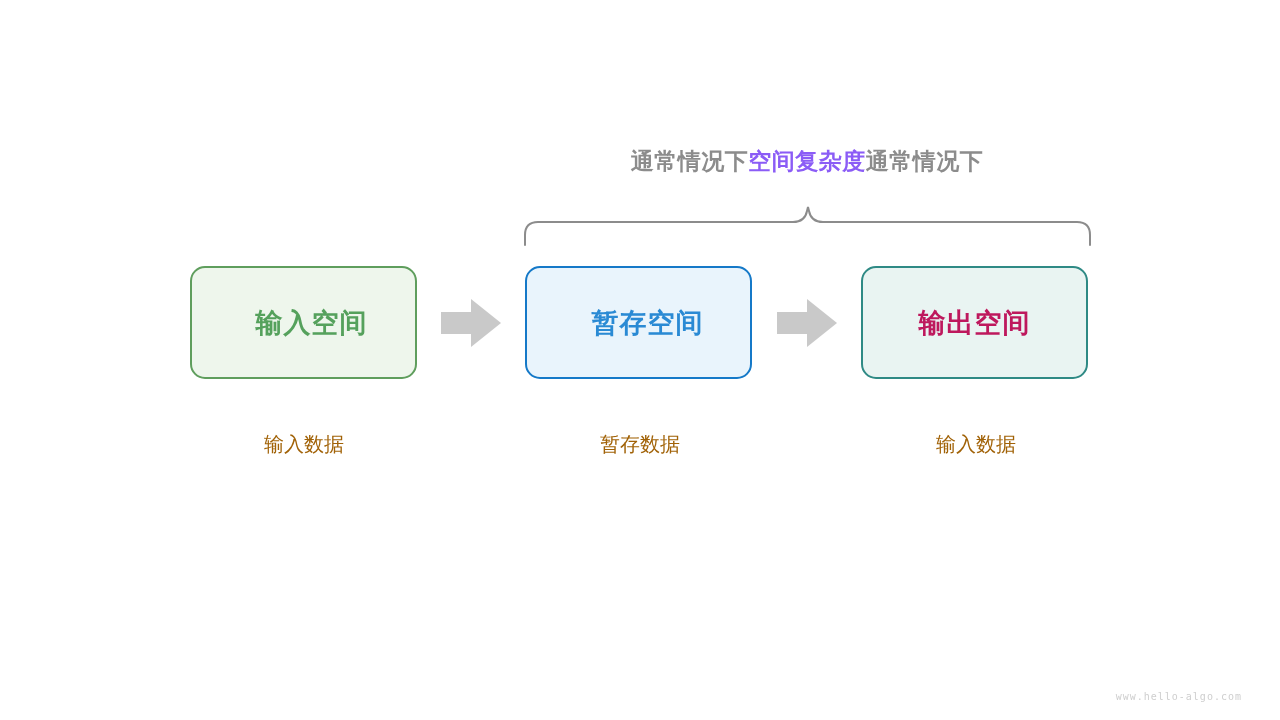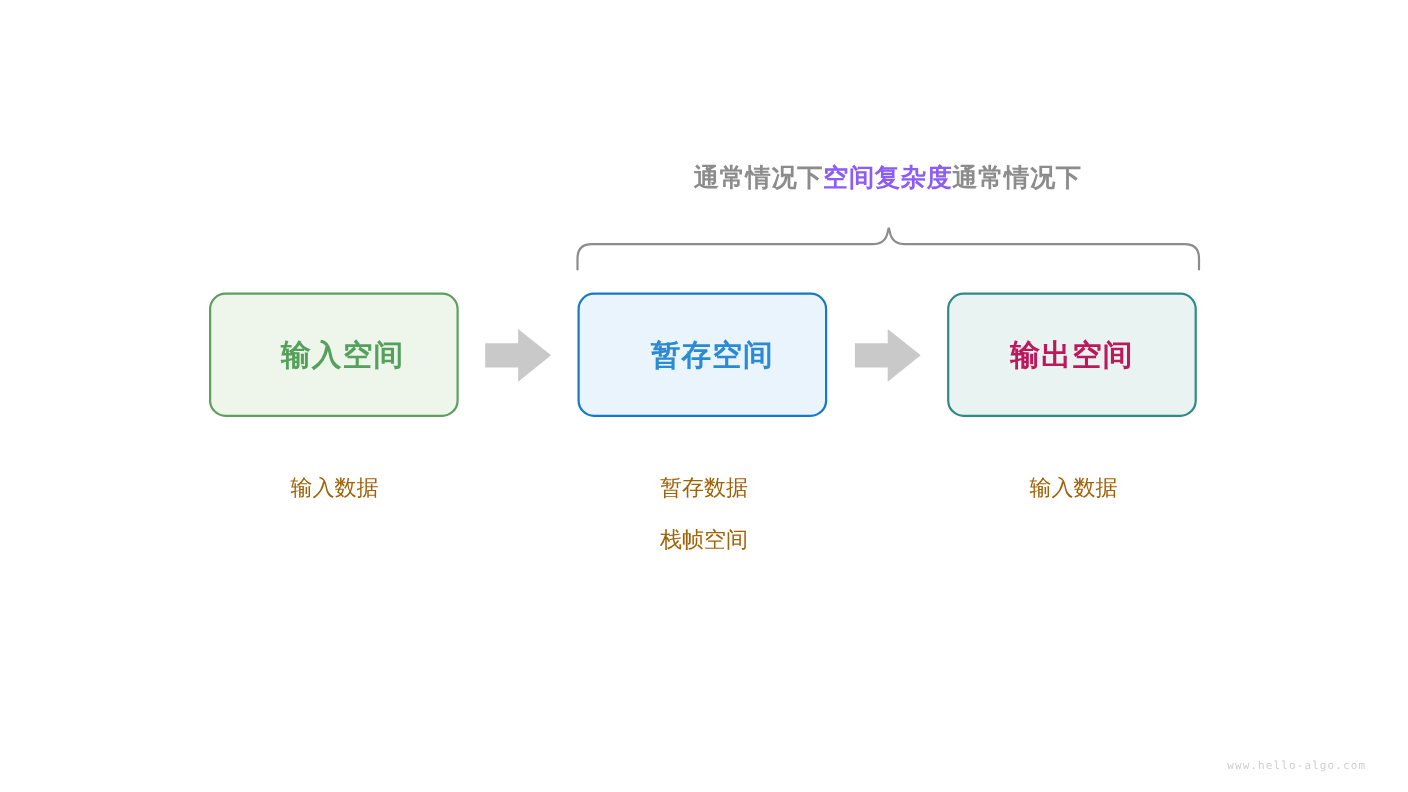--- a/index.html
+++ b/index.html
@@ -166,21 +166,20 @@
   <svg class="arrow a2" viewBox="0 0 60 52">
     <polygon points="0,15 30,15 30,2 60,26 30,50 30,37 0,37" fill="#c9c9c9"></polygon>
   </svg>
 
   <div class="col-notes c1">
     <span class="note-line">输入数据</span>
   </div>
 
   <div class="col-notes c2">
     <span class="note-line">暂存数据</span>
-    <span class="note-line">栈帧空间</span>
   </div>
 
   <div class="col-notes c3">
     <span class="note-line">输入数据</span>
   </div>
 
   <div class="watermark">www.hello-algo.com</div>
 
 </div>
 

